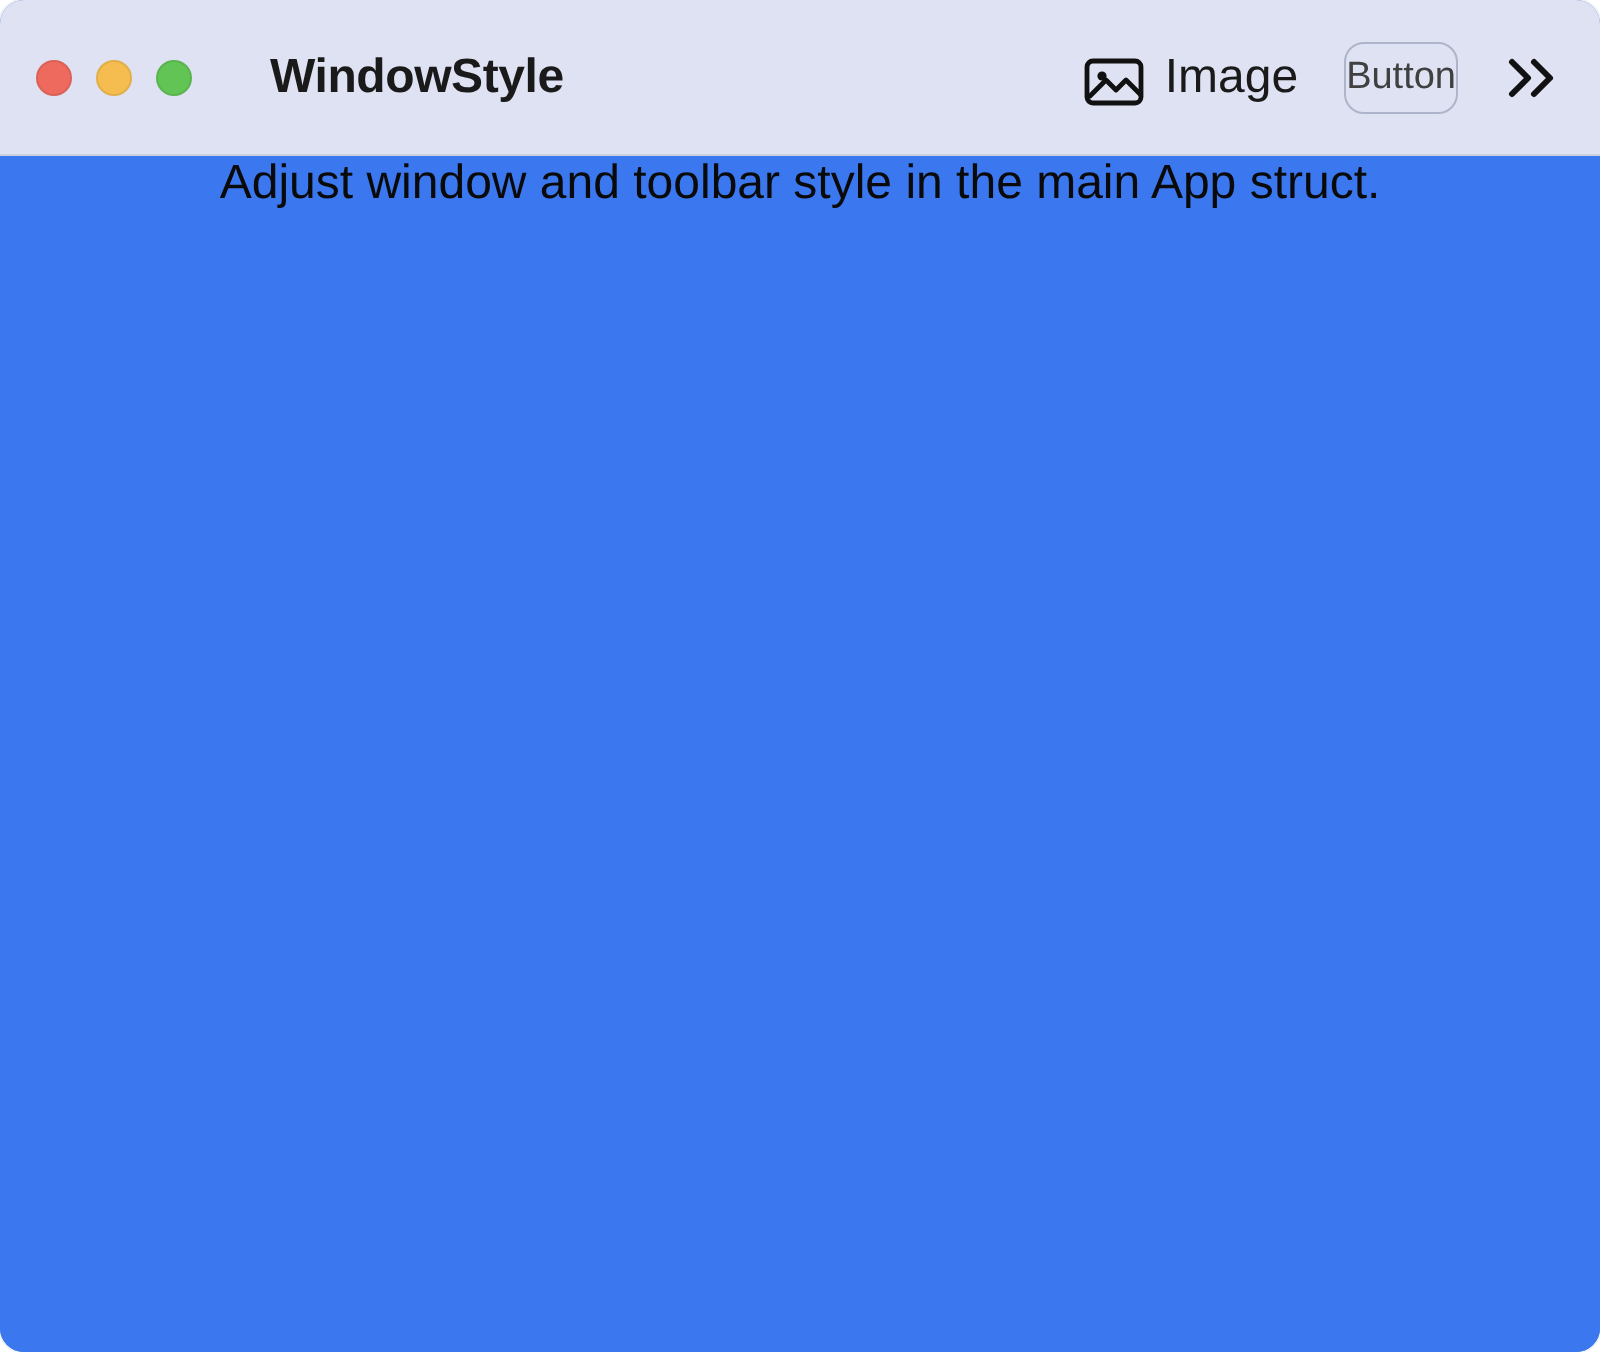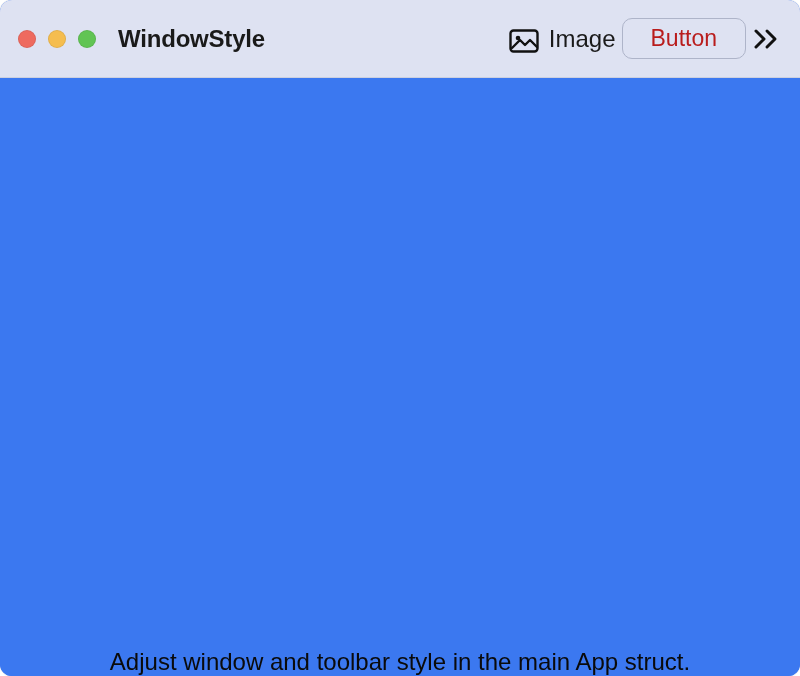--- a/index.html
+++ b/index.html
@@ -20,21 +20,21 @@
       display: flex;
       flex-direction: column;
       background: #3b78f0;
     }
     .toolbar {
       height: 78px;
       background: #dee2f2;
       display: flex;
       align-items: center;
       padding: 0 18px;
-      gap: 0;
+      gap: 17px;
       border-bottom: 1px solid rgba(0,0,0,0.08);
     }
     .traffic-lights {
       display: flex;
       gap: 12px;
       align-items: center;
     }
     .traffic-light {
       width: 18px;
       height: 18px;
@@ -55,39 +55,39 @@
     }
     .toolbar-item {
       display: flex;
       align-items: flex-end;
       gap: 10px;
       font-size: 24px;
       color: #1a1a1a;
       padding: 4px 6px;
     }
     .toolbar-button {
-      font-size: 23px;
-      color: #b91c1c;
+      font-size: 19px;
+      color: #404040;
       background: transparent;
       border: 1.5px solid #aeb4c9;
       border-radius: 10px;
-      padding: 6px 28px;
+      padding: 6px 0;
       font-family: inherit;
       cursor: default;
     }
     .overflow {
       display: flex;
       align-items: center;
       padding: 0 2px 0 6px;
     }
     .content {
       flex: 1;
       background: #3b78f0;
       display: flex;
-      align-items: flex-end;
+      align-items: flex-start;
       justify-content: center;
     }
     .content-text {
       font-size: 24px;
       color: #0a0a0a;
       text-align: center;
       padding: 0 40px;
     }
     svg { display: block; }
   </style>

